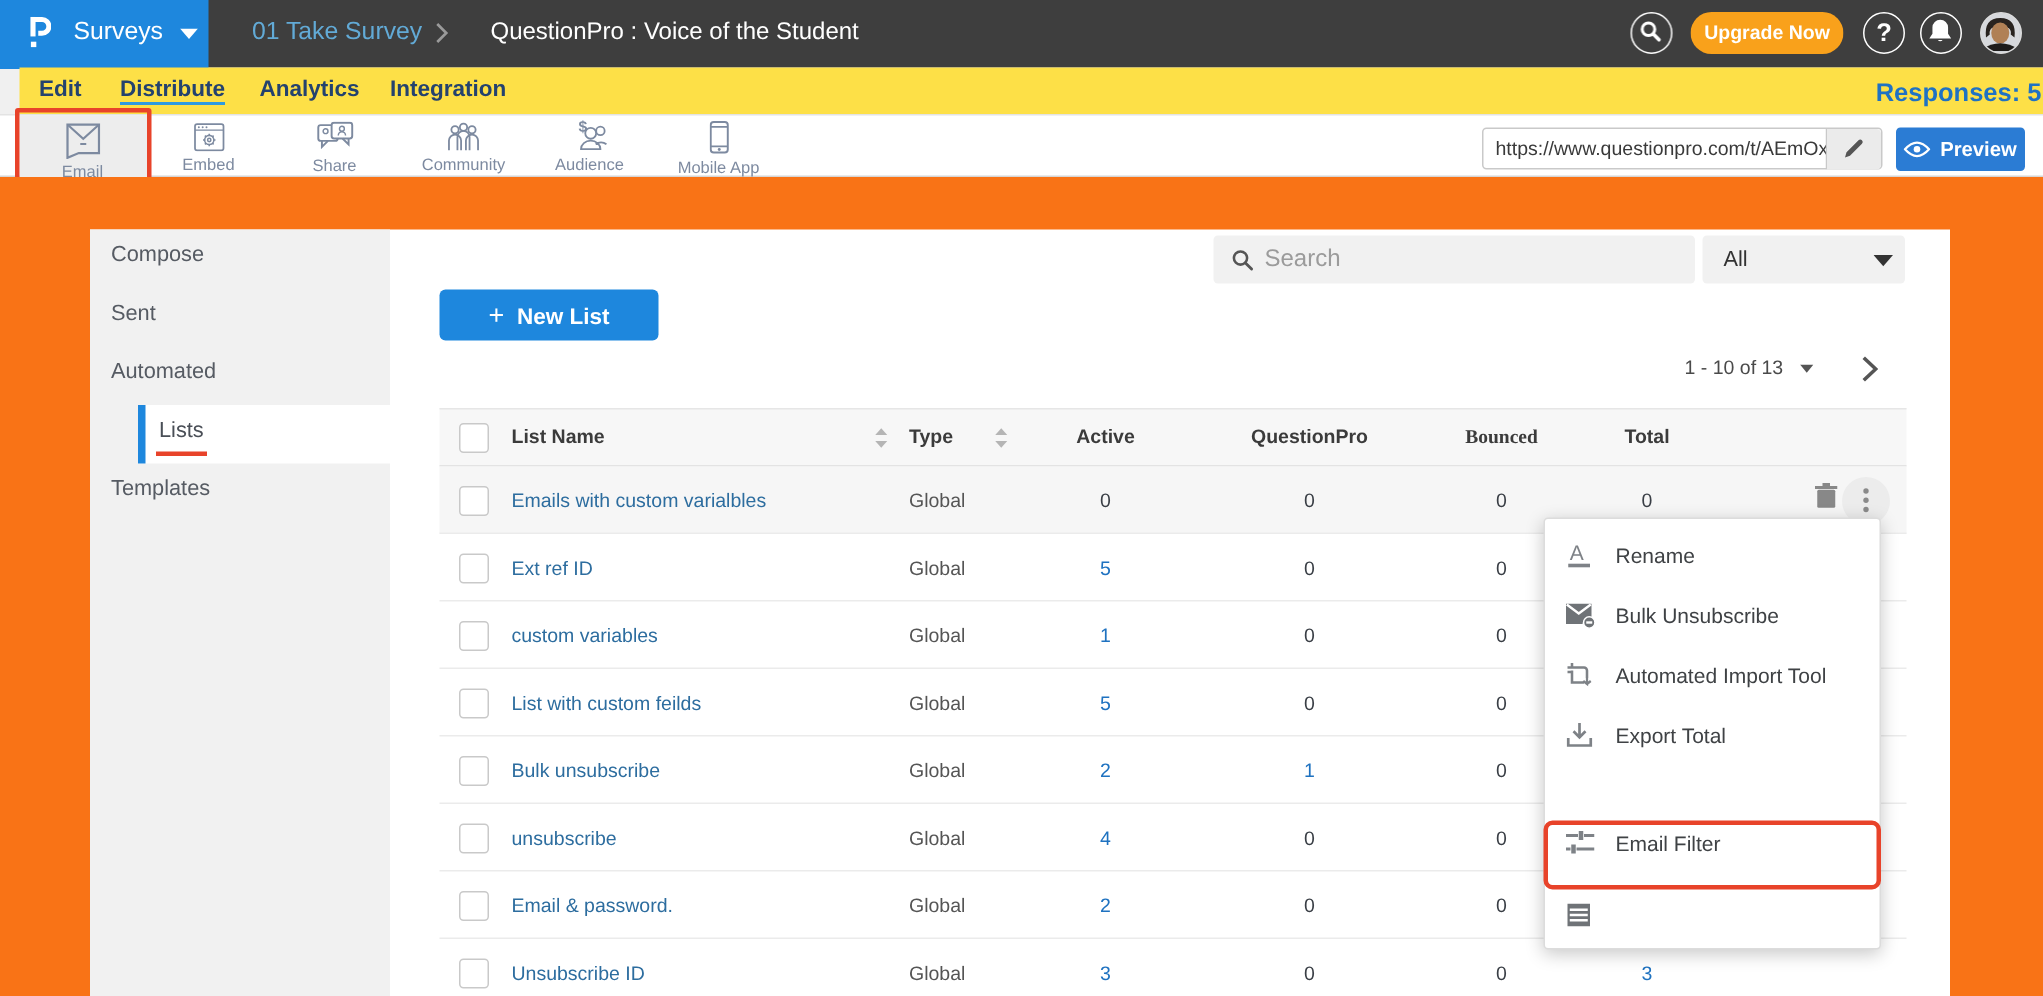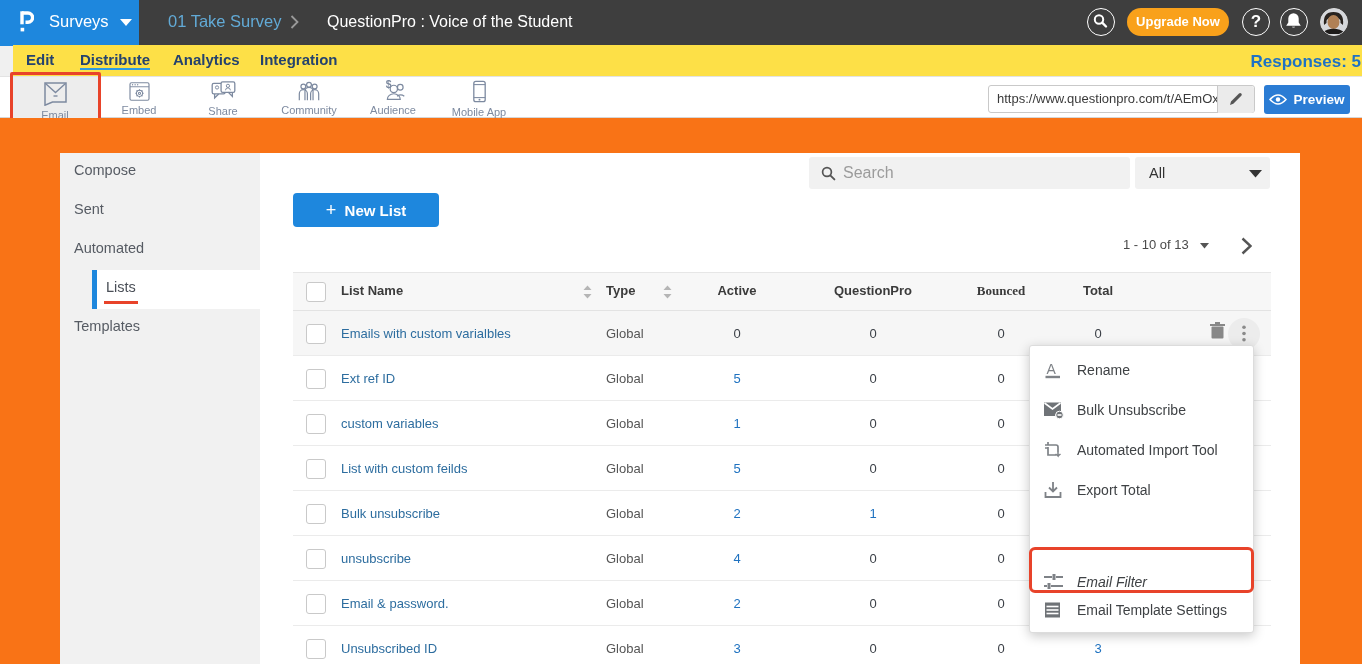--- a/index.html
+++ b/index.html
@@ -307,21 +307,21 @@
     <div class="trow" style="top:428px;">
       <div class="cb" style="top:13px;"></div>
       <span class="lname abs" style="top:15px;">Email &amp; password.</span>
       <span class="ltype abs" style="top:15px;">Global</span>
       <span class="num n-act blue abs" style="top:15px;">2</span>
       <span class="num n-uns dark abs" style="top:15px;">0</span>
       <span class="num n-bou dark abs" style="top:15px;">0</span>
     </div>
     <div class="trow" style="top:473px;">
       <div class="cb" style="top:13px;"></div>
-      <span class="lname abs" style="top:15px;">Unsubscribed ID</span>
+      <span class="lname abs" style="top:15px;">Unsubscribe ID</span>
       <span class="ltype abs" style="top:15px;">Global</span>
       <span class="num n-act blue abs" style="top:15px;">3</span>
       <span class="num n-uns dark abs" style="top:15px;">0</span>
       <span class="num n-bou dark abs" style="top:15px;">0</span>
       <span class="num n-tot blue abs" style="top:15px;">3</span>
     </div>
   </div>
 
   <div class="menu">
     <div class="mitem" style="top:4px;">
@@ -347,35 +347,34 @@
         </svg>
       <span class="lbl">Automated Import Tool</span>
     </div>
     <div class="mitem" style="top:124px;">
       <svg width="18" height="18" viewBox="0 0 18 18">
           <path d="M9,1 v9 M5,6.5 L9,10.5 L13,6.5" fill="none" stroke="#7e8287" stroke-width="1.8"></path>
           <path d="M1.5,11 v5 h15 v-5" fill="none" stroke="#7e8287" stroke-width="1.8"></path>
         </svg>
       <span class="lbl">Export Total</span>
     </div>
-    <div class="mitem" style="top:216px;font-style:italic;">
+    <div class="mitem" style="top:196px;">
       <svg width="19" height="18" viewBox="0 0 19 18">
           <line x1="0" y1="4" x2="8" y2="4" stroke="#7e8287" stroke-width="2"></line>
           <line x1="12" y1="4" x2="19" y2="4" stroke="#7e8287" stroke-width="2"></line>
           <rect x="8.5" y="1" width="3" height="6" fill="#7e8287"></rect>
           <line x1="0" y1="13" x2="3" y2="13" stroke="#7e8287" stroke-width="2"></line>
           <line x1="7" y1="13" x2="19" y2="13" stroke="#7e8287" stroke-width="2"></line>
           <rect x="3.5" y="10" width="3" height="6" fill="#7e8287"></rect>
         </svg>
       <span class="lbl">Email Filter</span>
     </div>
     <div class="mitem" style="top:244px;">
       <svg width="17" height="18" viewBox="0 0 17 18">
           <rect x="1" y="1.5" width="15" height="15" fill="#6f7377"></rect>
           <line x1="2.5" y1="5.5" x2="14.5" y2="5.5" stroke="#fff" stroke-width="1.6"></line>
           <line x1="2.5" y1="9" x2="14.5" y2="9" stroke="#fff" stroke-width="1.6"></line>
           <line x1="2.5" y1="12.5" x2="14.5" y2="12.5" stroke="#fff" stroke-width="1.6"></line>
         </svg>
-      <span class="lbl">Email Template Settings</span>
     </div>
   </div>
   <div class="redbox" style="left:1029px; top:429px; width:225px; height:46px; border-radius:6px; border-width:3.5px;"></div>
 </div>
 
 </body></html>

